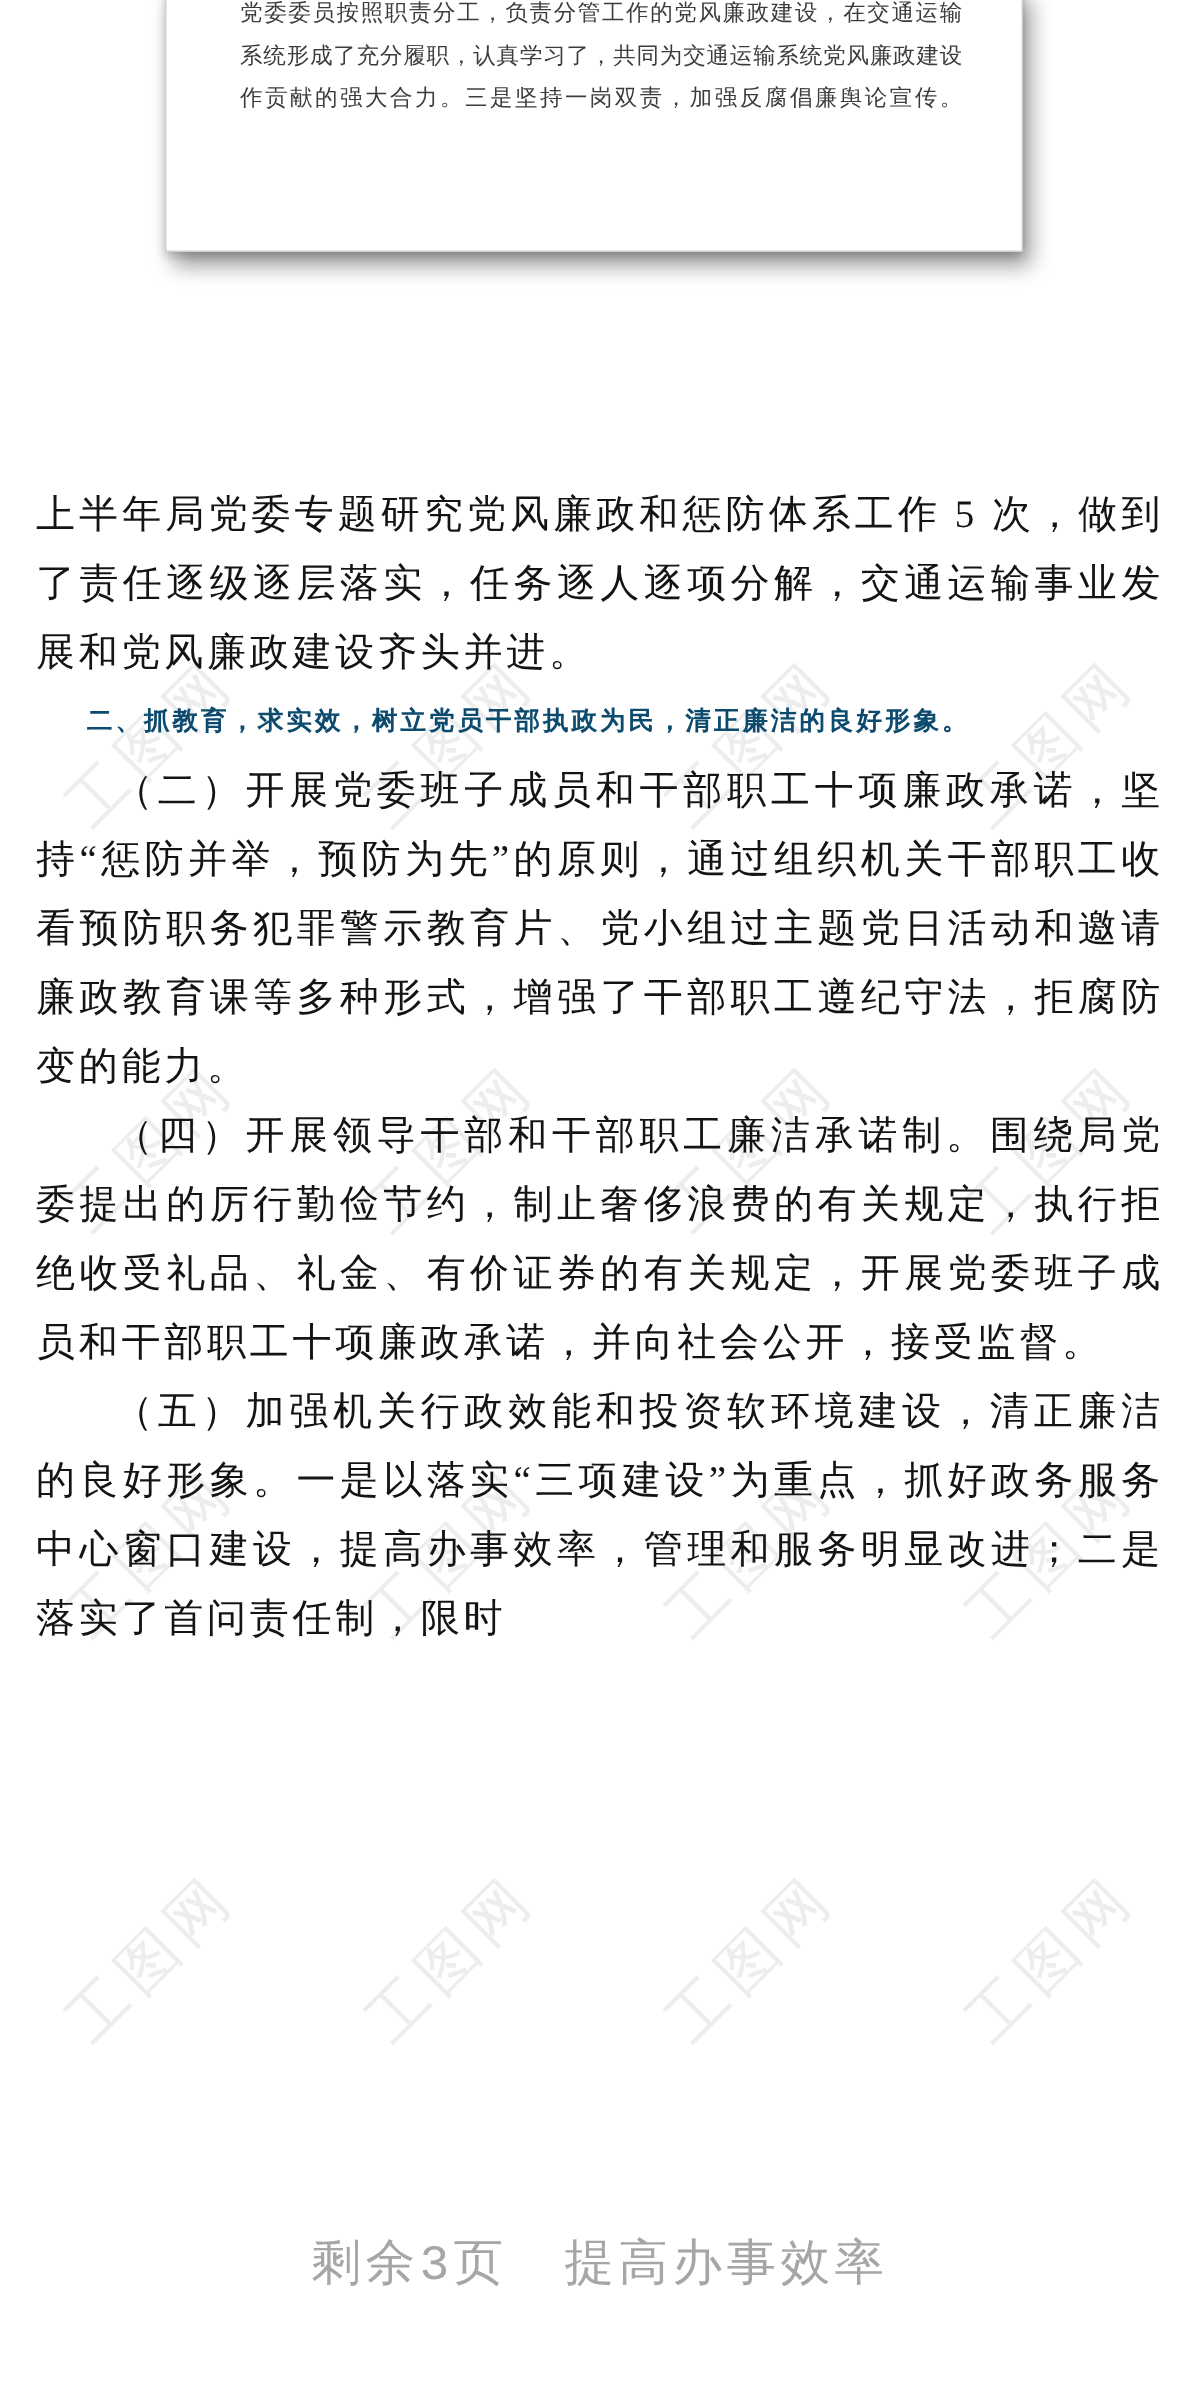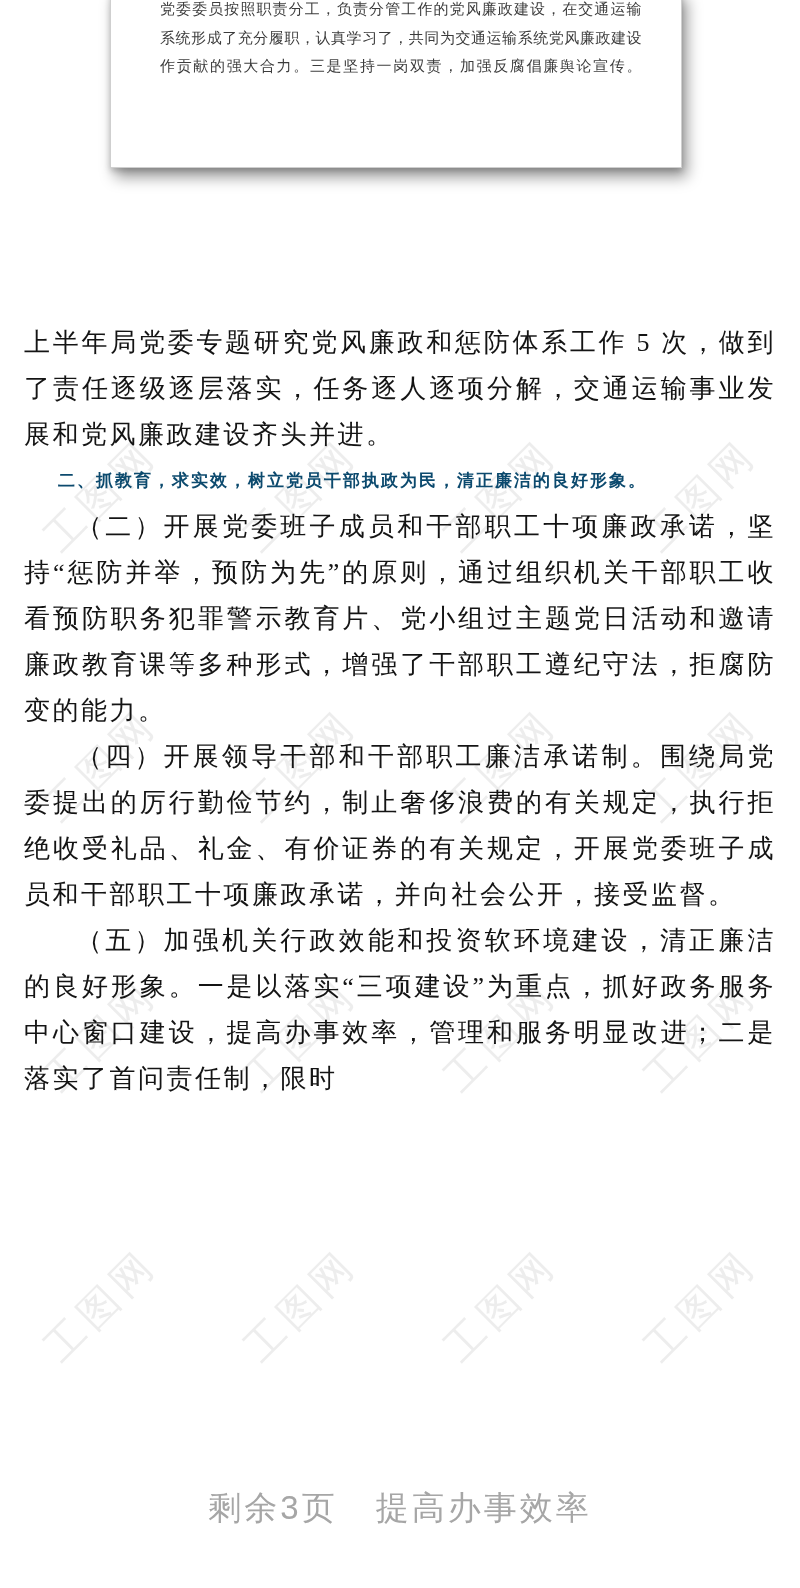--- a/index.html
+++ b/index.html
@@ -83,21 +83,21 @@
   }
 
   
   .preview-footer {
     position: absolute;
     top: 1486px; left: 0;
     width: 800px;
     display: flex;
     justify-content: center;
     column-gap: 38px;
-    font-family: Liberation Sans, sans-serif;
+    font-family: Liberation Mono, monospace;
     font-size: 33px;
     letter-spacing: 3px;
     color: #a6a6a6;
     z-index: 2;
   }
 </style>
 </head>
 <body>
 
 <div class="preview-card">

